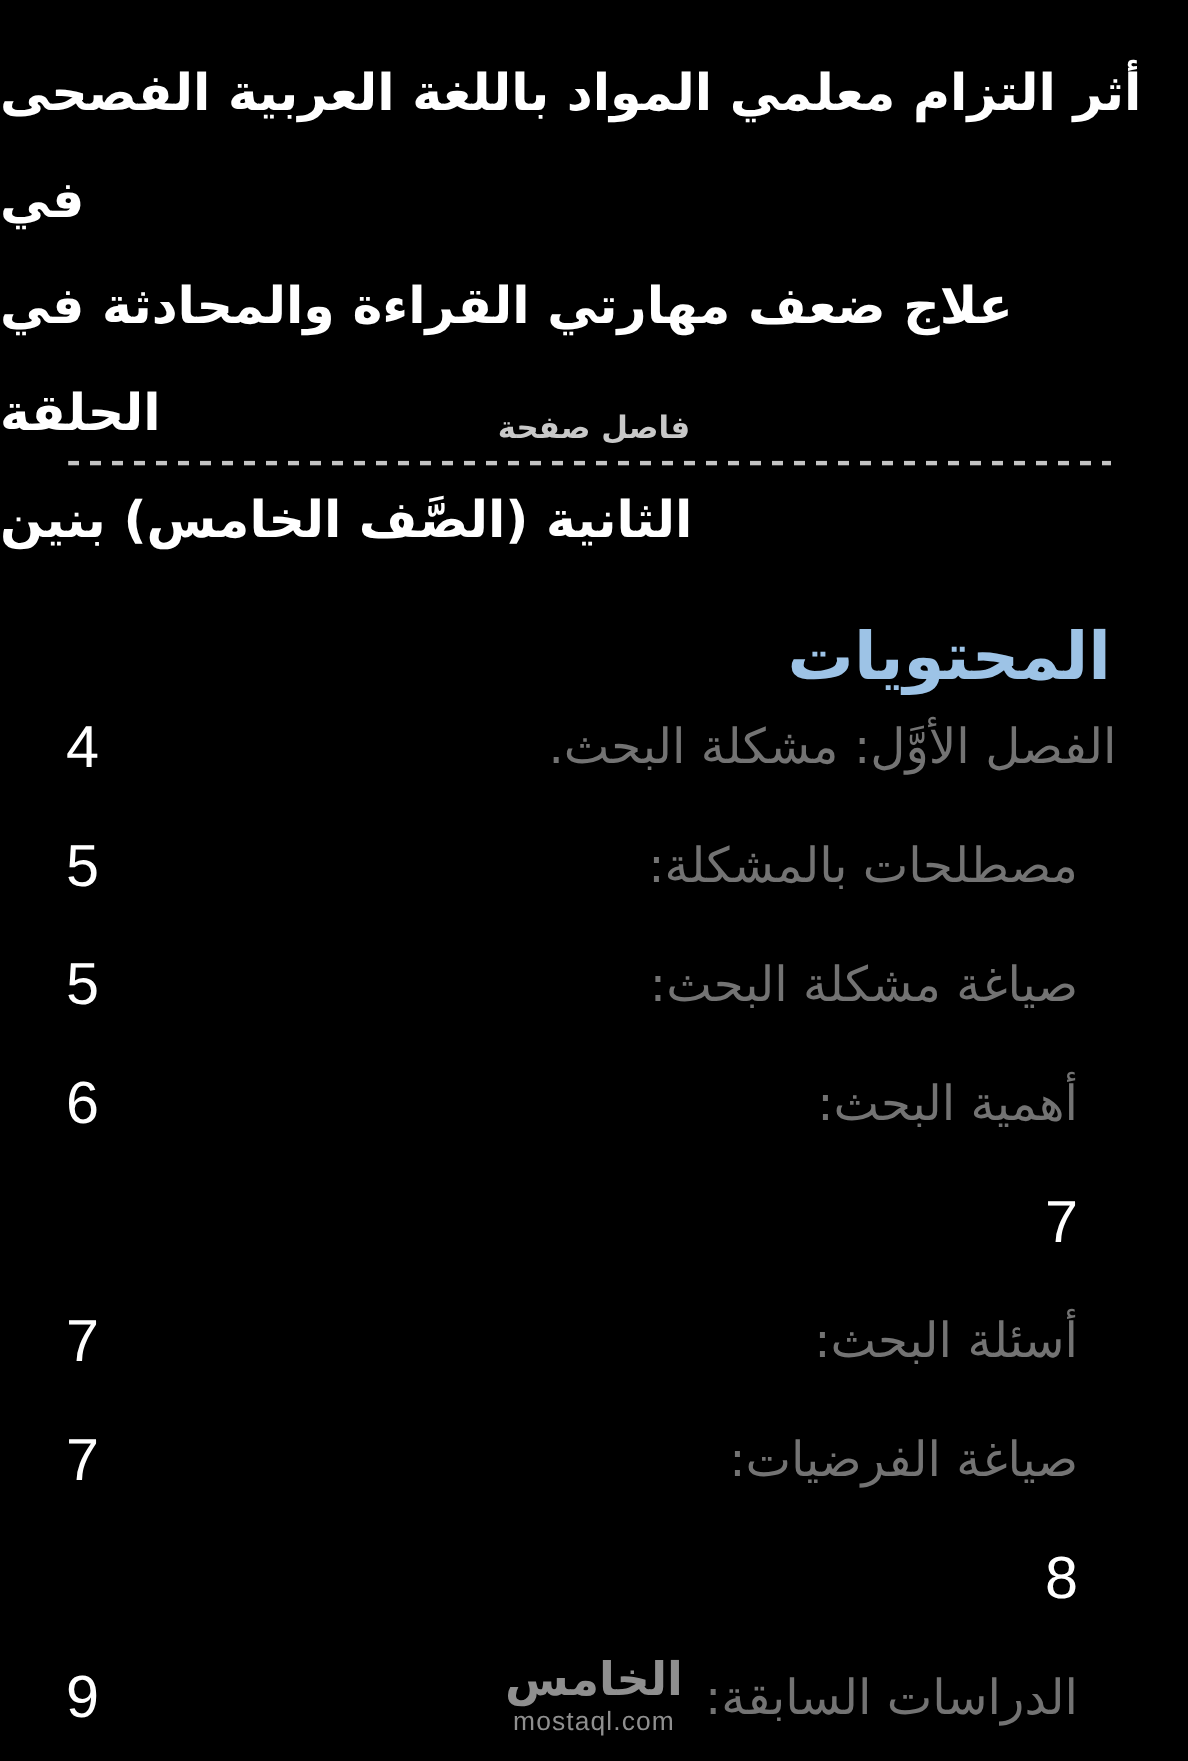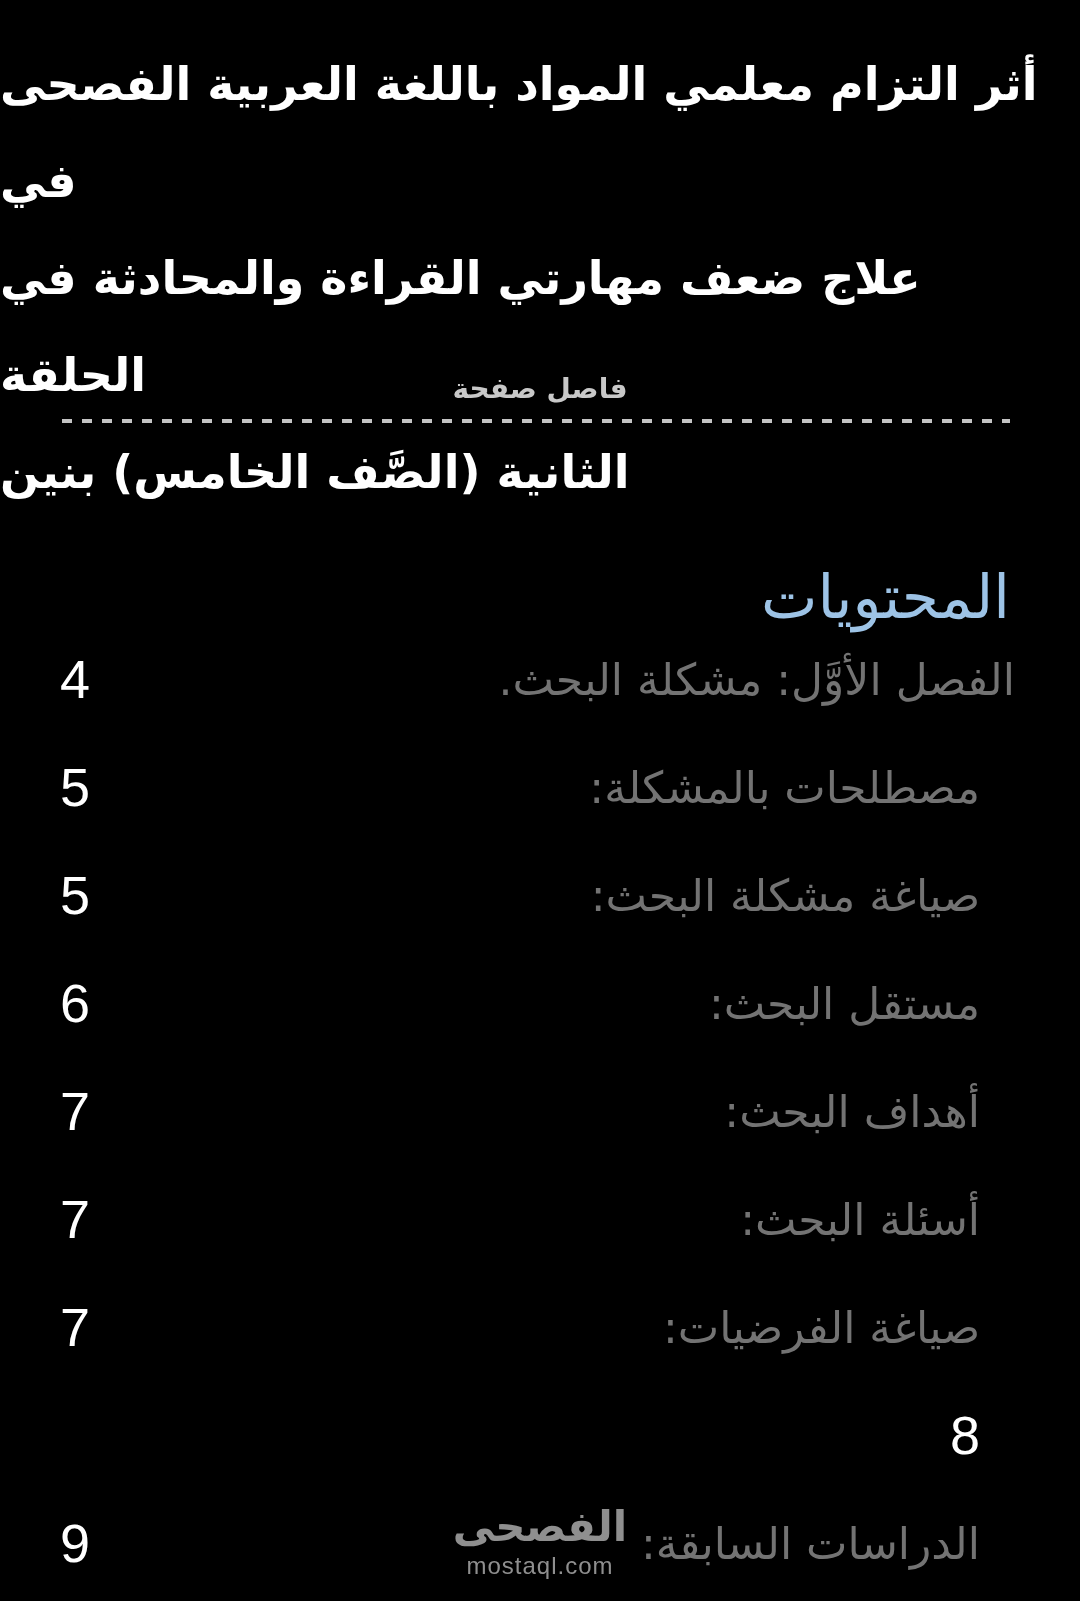--- a/index.html
+++ b/index.html
@@ -54,21 +54,21 @@
       transparent 10px, transparent 20px);
   }
   
   .toc-heading {
     position: absolute;
     top: 558px;
     right: 70px;
     margin: 0;
     color: #9DC3E6;
     font-size: 60px;
-    font-weight: 400;
+    font-weight: 700;
     line-height: 1.3;
     text-align: left;
   }
   .toc {
     position: absolute;
     top: 625px;
     left: 0;
     right: 0;
   }
   .toc-row {
@@ -141,42 +141,41 @@
     </div>
     <div class="toc-row" dir="rtl">
       <span class="toc-label">مصطلحات بالمشكلة:</span>
       <span class="toc-page">5</span>
     </div>
     <div class="toc-row" dir="rtl">
       <span class="toc-label">صياغة مشكلة البحث:</span>
       <span class="toc-page">5</span>
     </div>
     <div class="toc-row" dir="rtl">
-      <span class="toc-label">مستقل البحث:</span>
+      <span class="toc-label">أهمية البحث:</span>
       <span class="toc-page">6</span>
     </div>
     <div class="toc-row" dir="rtl">
-      <span class="toc-label">أهداف البحث:</span>
       <span class="toc-page">7</span>
     </div>
     <div class="toc-row" dir="rtl">
       <span class="toc-label">أسئلة البحث:</span>
       <span class="toc-page">7</span>
     </div>
     <div class="toc-row" dir="rtl">
       <span class="toc-label">صياغة الفرضيات:</span>
       <span class="toc-page">7</span>
     </div>
     <div class="toc-row" dir="rtl">
       <span class="toc-page">8</span>
     </div>
     <div class="toc-row" dir="rtl">
       <span class="toc-label">الدراسات السابقة:</span>
       <span class="toc-page">9</span>
     </div>
   </div>
 
   <div class="watermark">
-    <div class="wm-logo" dir="rtl">الفصحى</div>
+    <div class="wm-logo" dir="rtl">الخامس</div>
     <div class="wm-domain">mostaql.com</div>
   </div>
 
 </div>
 
 </body></html>

